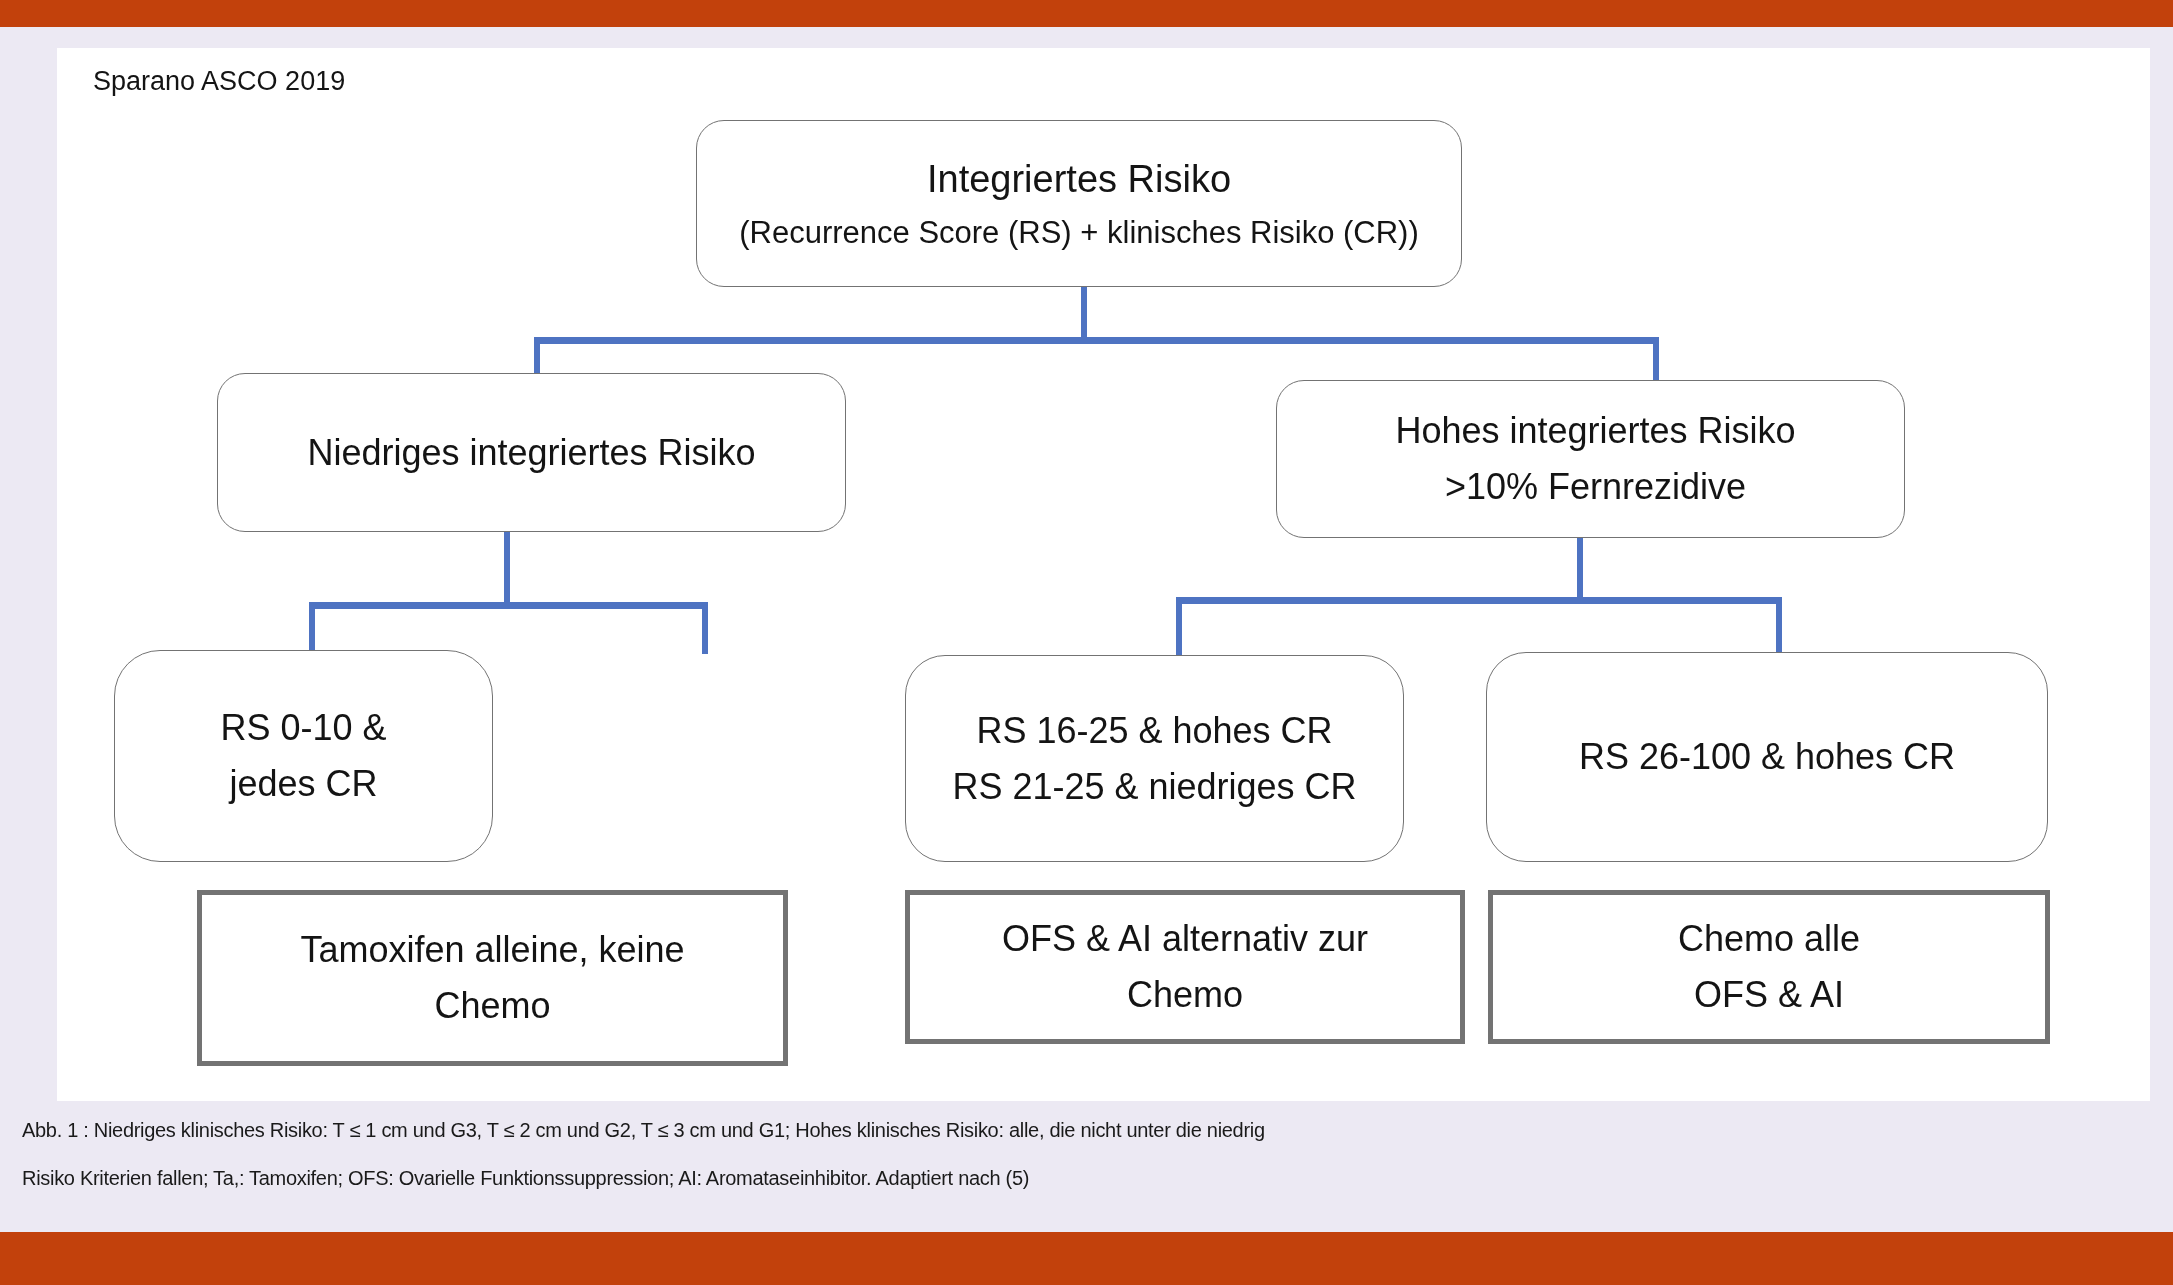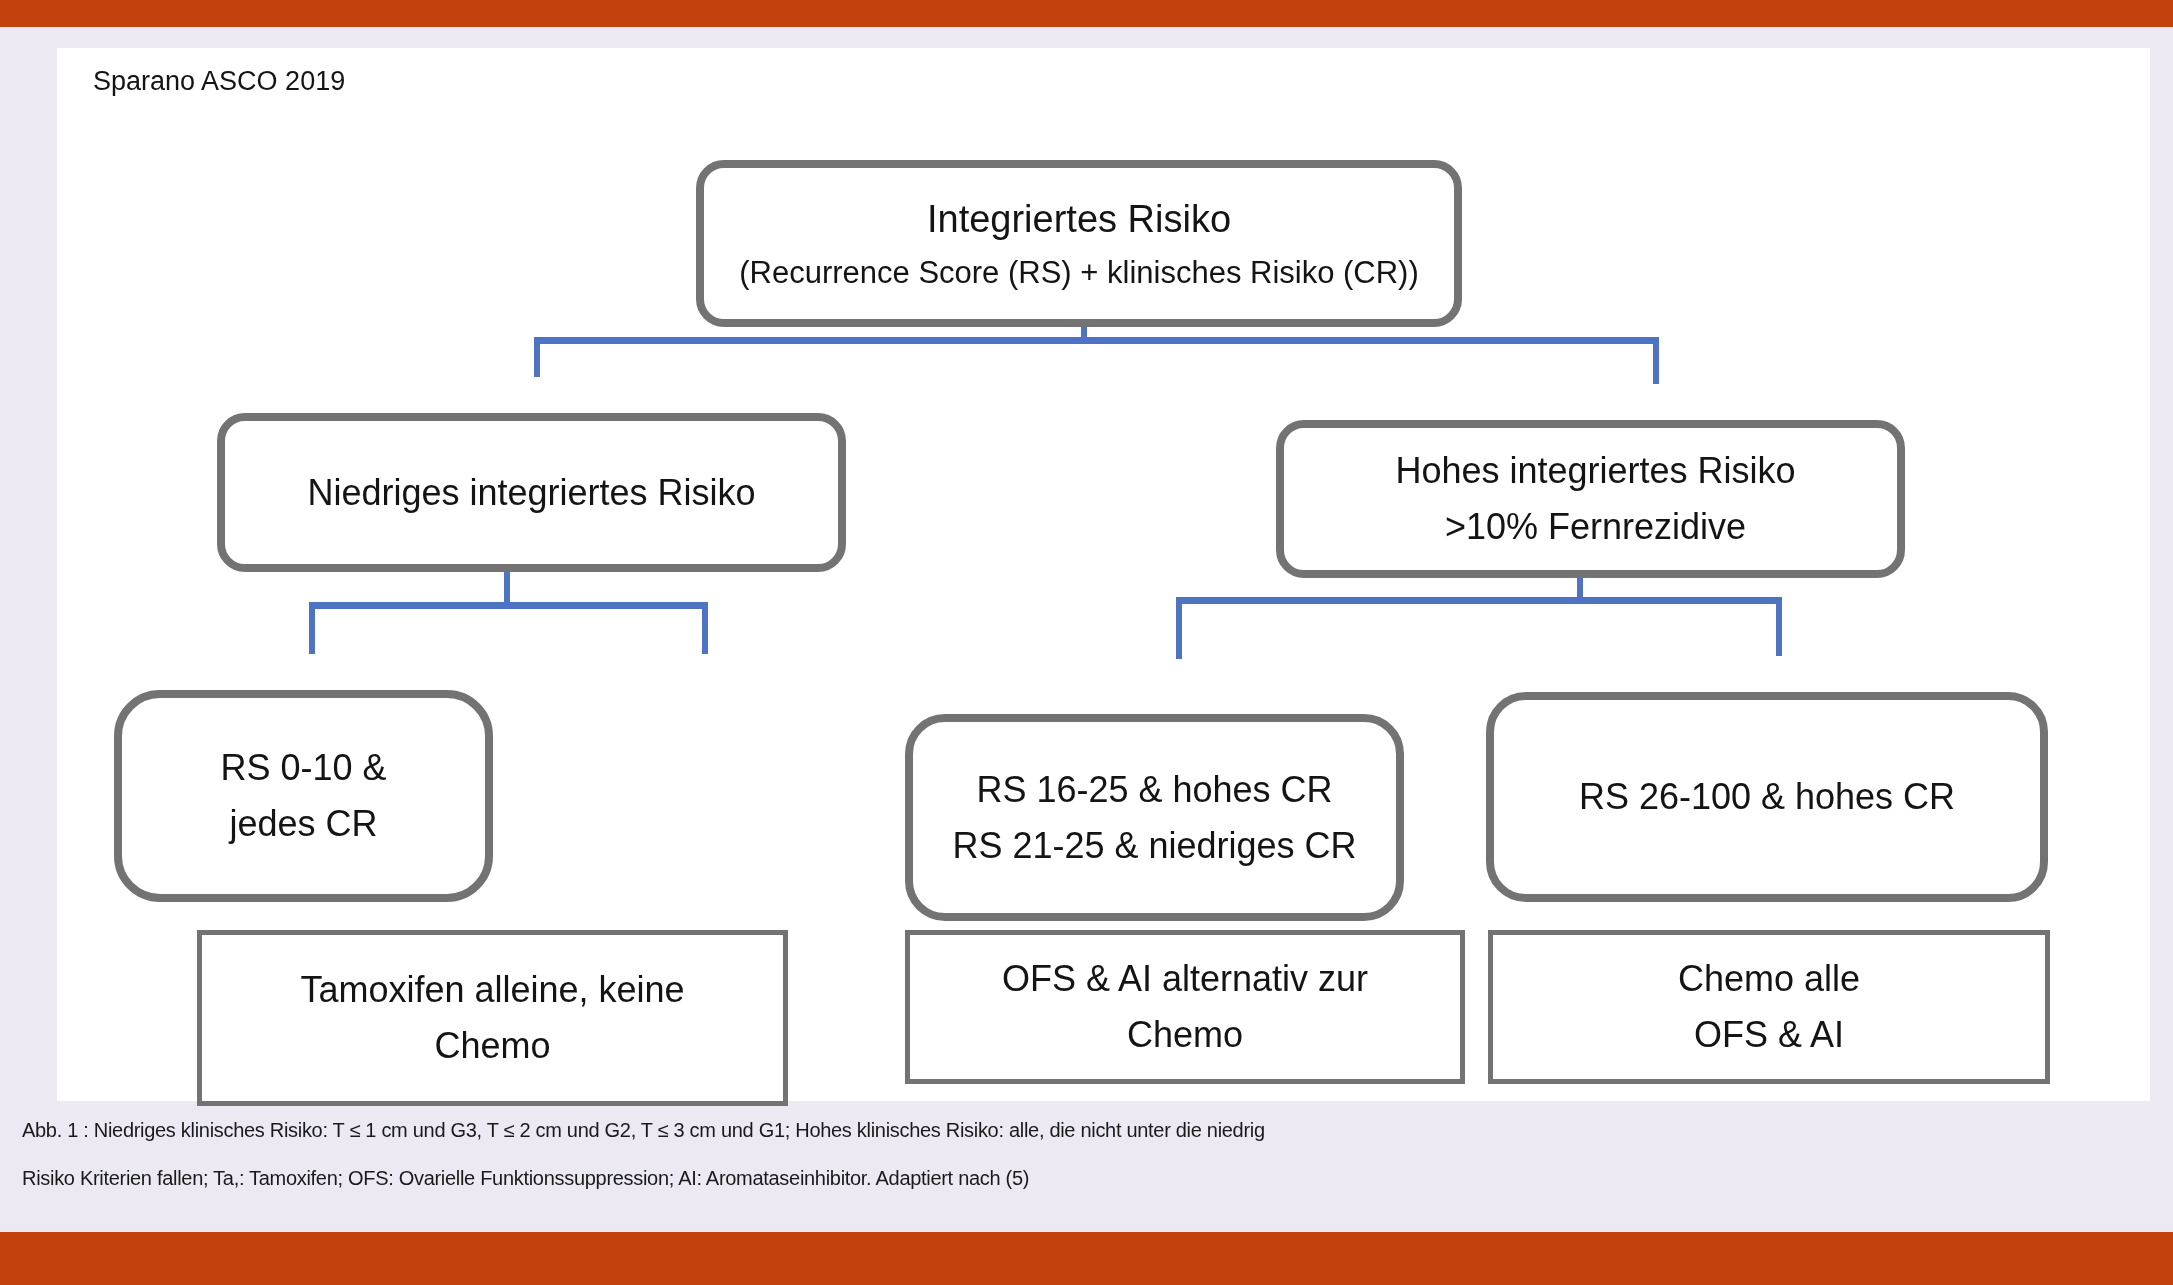--- a/index.html
+++ b/index.html
@@ -35,41 +35,40 @@
     position: absolute;
     left: 93px;
     top: 66px;
     font-size: 27px;
     color: #141414;
   }
   .node {
     position: absolute;
     box-sizing: border-box;
     background: #ffffff;
-    border: 8px solid #737373;
+    border: 1px solid #737373;
     display: flex;
     flex-direction: column;
     align-items: center;
     justify-content: center;
     text-align: center;
     color: #141414;
-    margin-top: 40px;
   }
   .node .l1, .node .l2 { white-space: pre; line-height: 1.55; }
   .rounded { border-radius: 28px; }
   .rounded-big { border-radius: 46px; }
   .root { left: 696px; top: 120px; width: 766px; height: 167px; }
   .root .l1 { font-size: 38px; }
   .root .l2 { font-size: 31px; }
   .lvl2 .l1, .lvl2 .l2, .lvl3 .l1, .lvl3 .l2, .action .l1, .action .l2 { font-size: 36px; }
   .low  { left: 217px;  top: 373px; width: 629px; height: 159px; }
   .high { left: 1276px; top: 380px; width: 629px; height: 158px; padding-left: 10px; }
   .rs0   { left: 114px;  top: 650px; width: 379px; height: 212px; }
   .rs11  { left: 514px;  top: 650px; width: 371px; height: 212px; }
-  .rs16  { left: 905px;  top: 674px; width: 499px; height: 207px; border-radius: 40px; }
+  .rs16  { left: 905px;  top: 655px; width: 499px; height: 207px; border-radius: 40px; }
   .rs26  { left: 1486px; top: 652px; width: 562px; height: 210px; border-radius: 40px; }
   .action { border-radius: 0; border-width: 5px; }
   .a1 { left: 197px;  top: 890px; width: 591px; height: 176px; }
   .a2 { left: 905px;  top: 890px; width: 560px; height: 154px; }
   .a3 { left: 1488px; top: 890px; width: 562px; height: 154px; }
   .conn {
     position: absolute;
     background: #4e73c2;
   }
   .caption {

